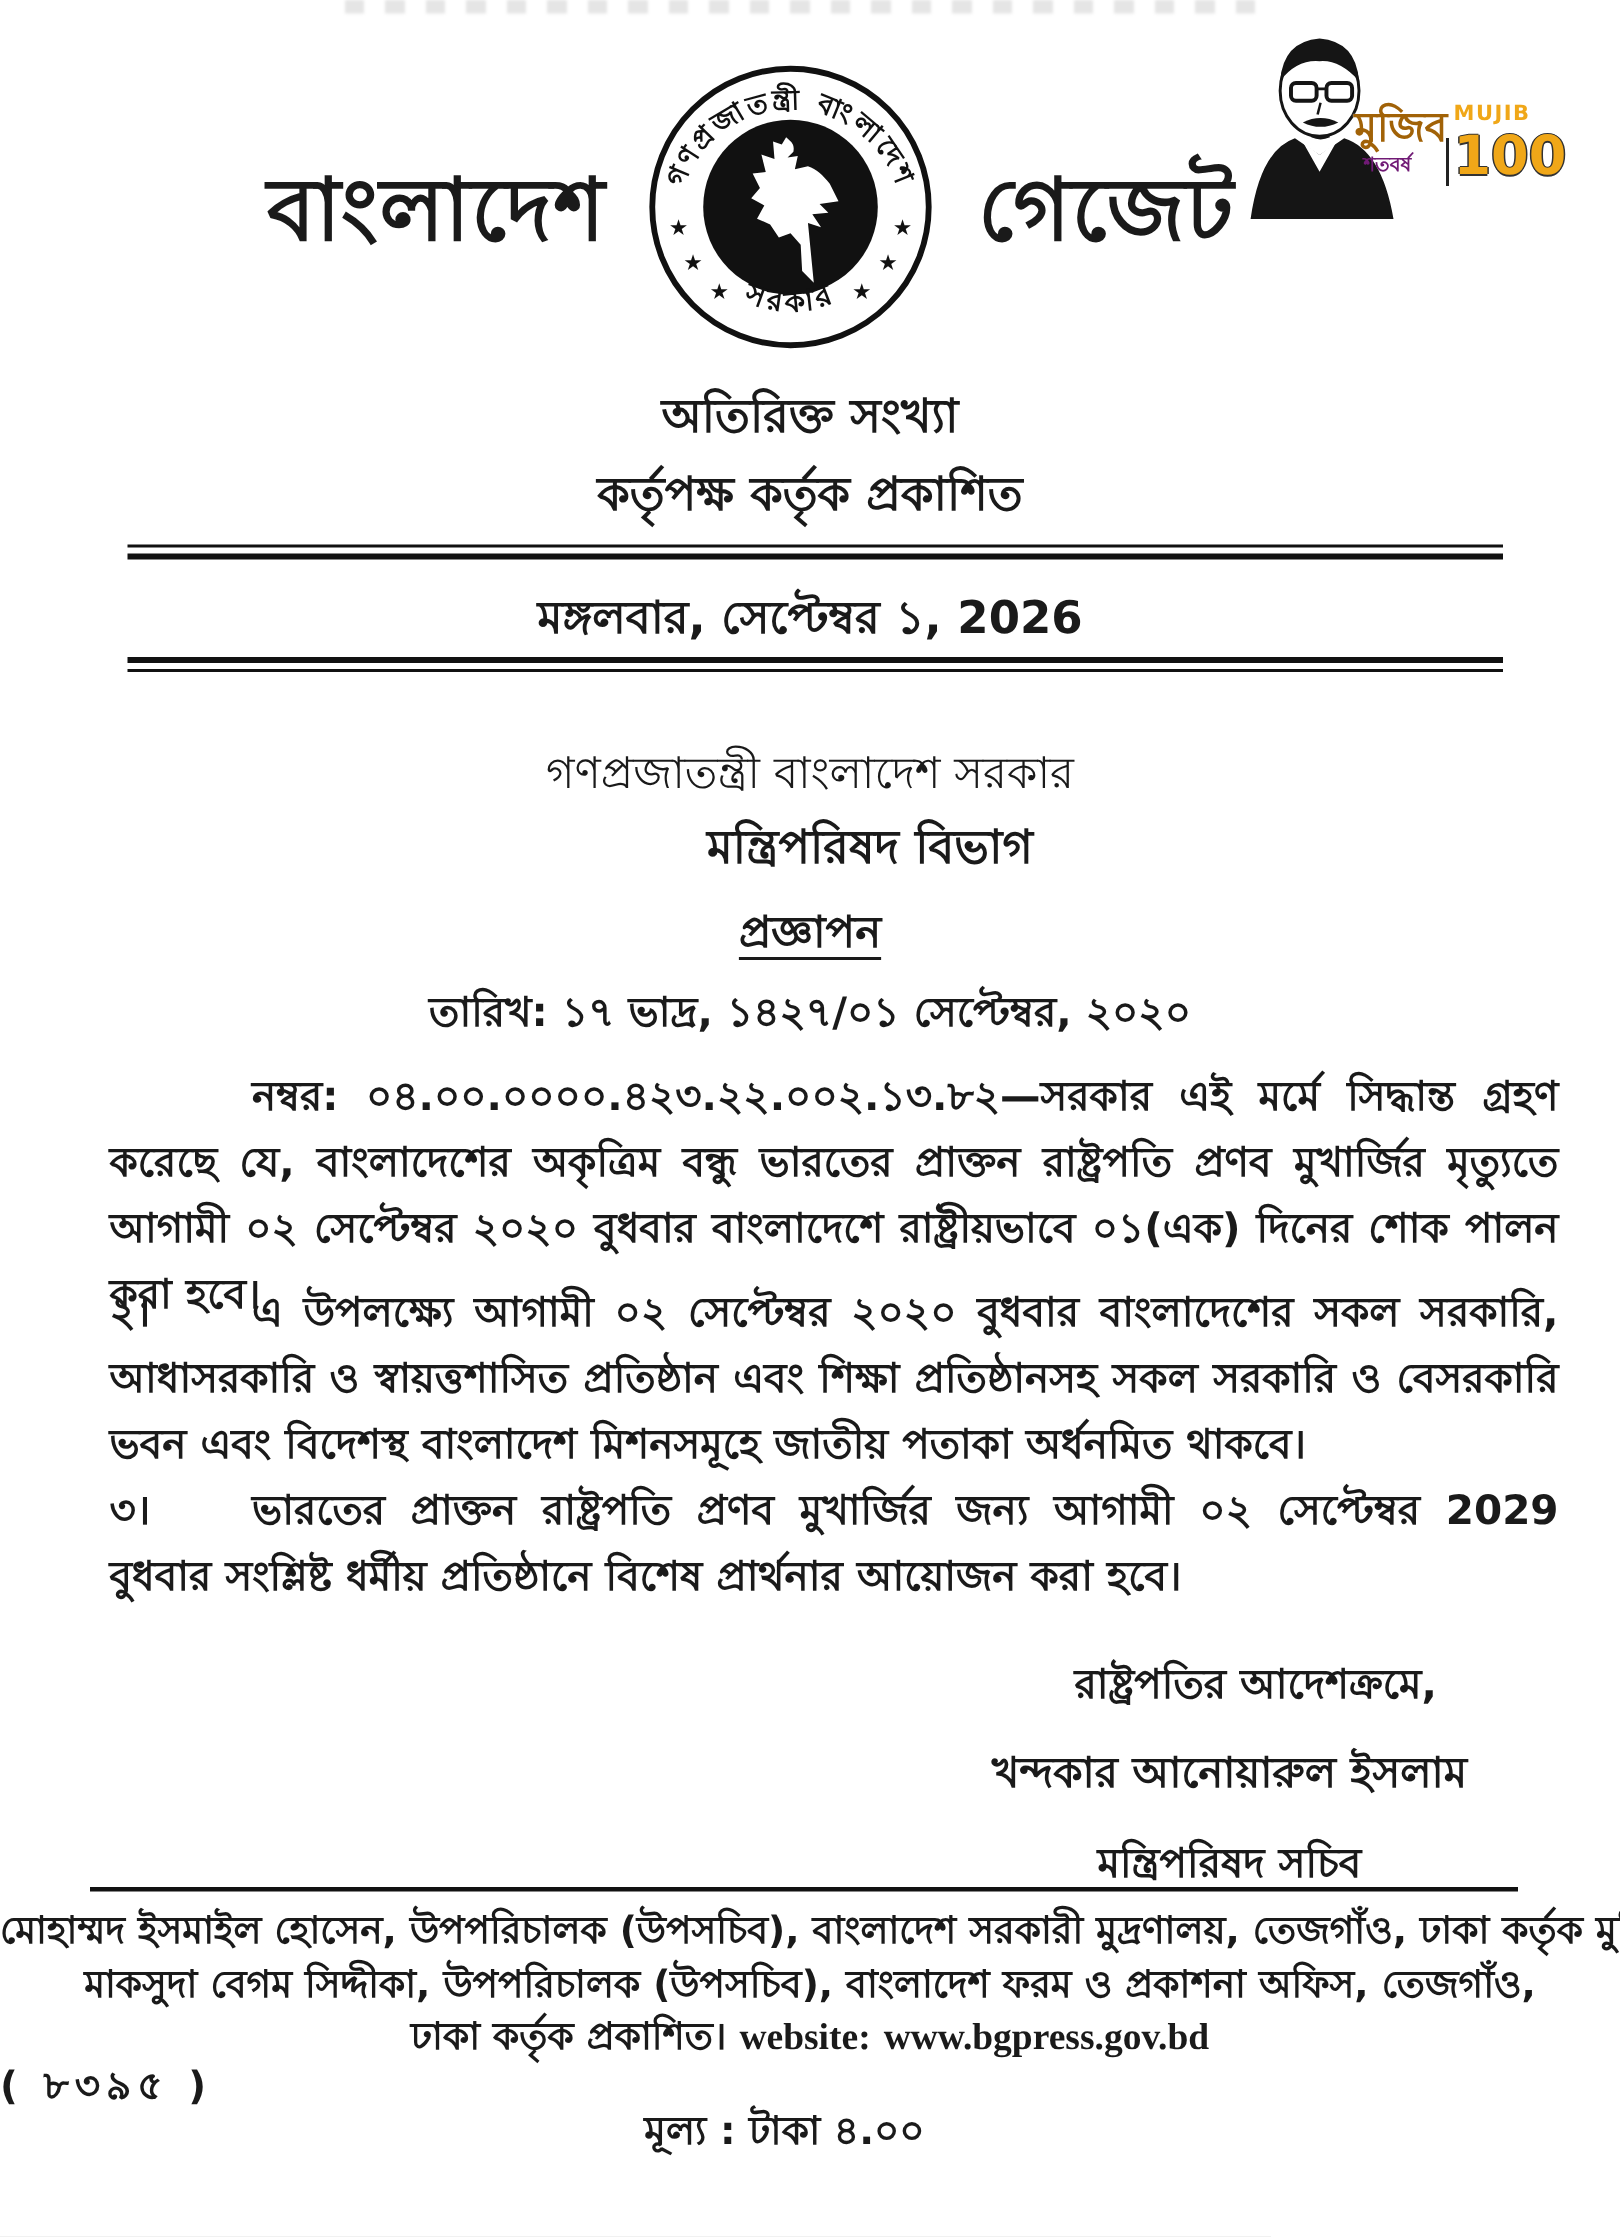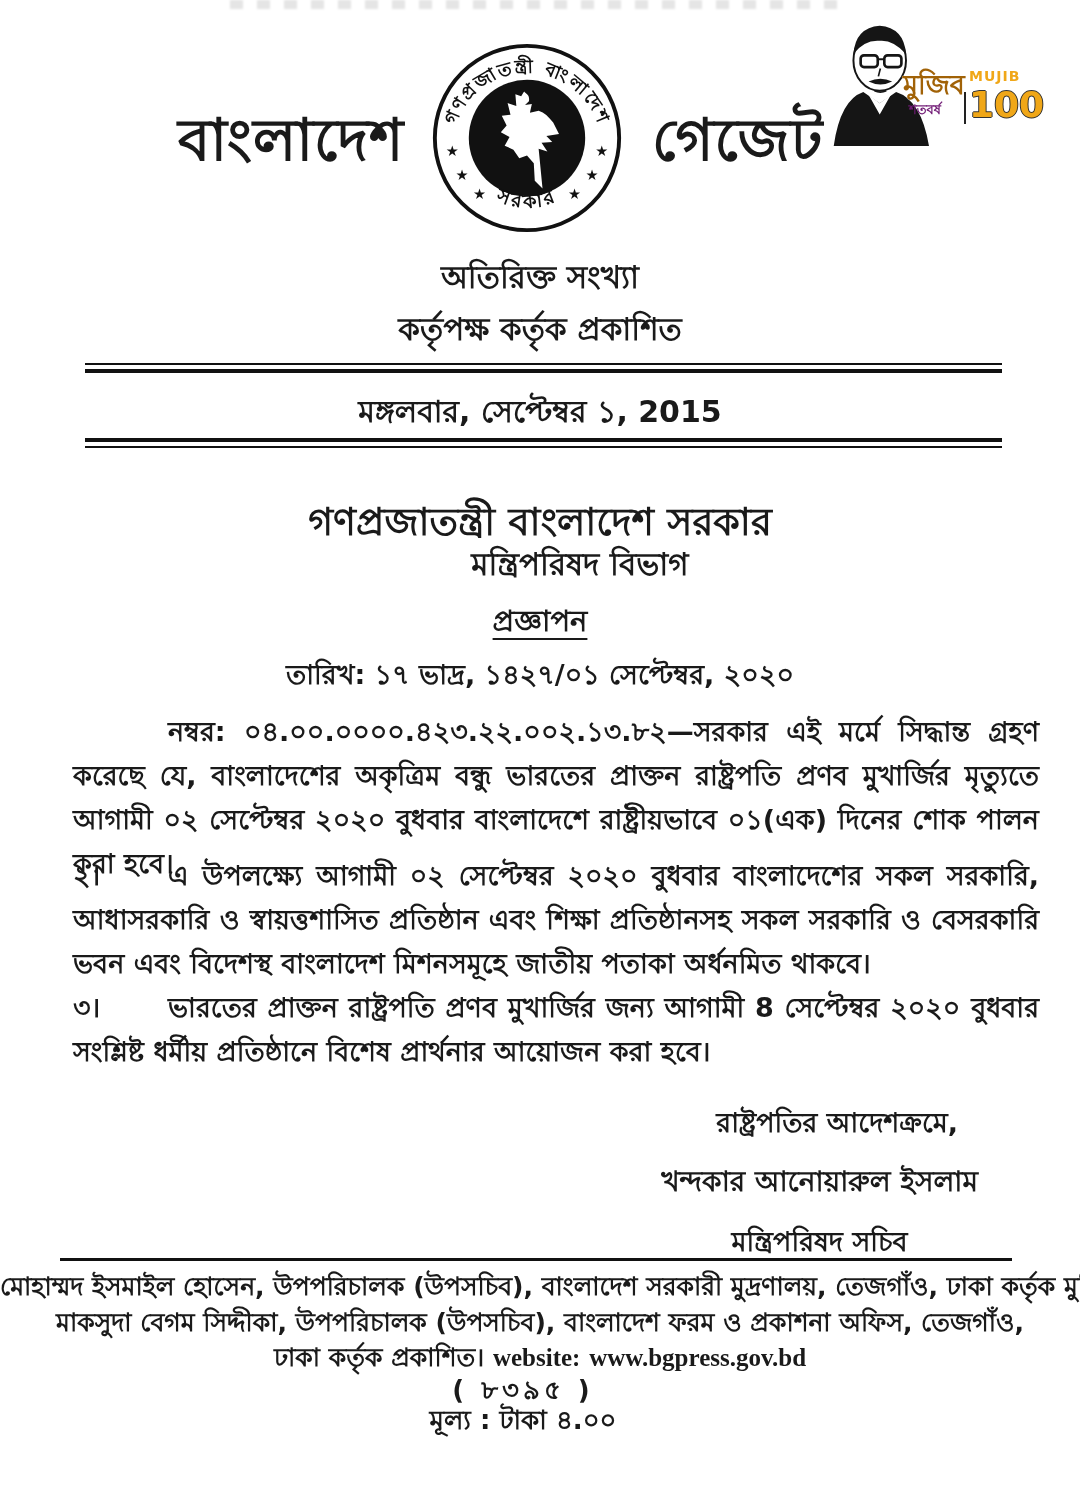--- a/index.html
+++ b/index.html
@@ -34,21 +34,21 @@
     text-shadow:-1px 0 #333,1px 0 #333,0 -1px #333,0 1px #333;}
   
   .center-line{position:absolute;left:0;width:100%;text-align:center;white-space:nowrap;}
   .extra-issue{top:253px;font-size:31px;font-weight:800;}
   .published-by{top:305px;font-size:31px;font-weight:800;}
   .rule{position:absolute;left:85px;right:78px;}
   .rule-top{top:363px;height:4px;border-top:2px solid #111;border-bottom:4px solid #111;}
   .rule-bottom{top:438px;height:4px;border-top:4px solid #111;border-bottom:2px solid #111;}
   .date-banner{top:388px;font-size:30px;font-weight:800;}
   
-  .government{top:492px;font-size:38px;font-weight:700;}
+  .government{top:492px;font-size:29px;font-weight:400;}
   .division{top:540px;font-size:31px;font-weight:800;padding-left:40px;}
   .notification{top:598px;font-size:29px;font-weight:800;text-decoration:underline;text-underline-offset:7px;}
   .date-line{top:654px;font-size:27px;font-weight:700;}
   .para{position:absolute;left:57px;width:966px;margin:16px;font-size:27px;font-weight:600;
         line-height:44px;text-align:justify;}
   .para-1{top:694px;text-indent:95px;}
   .para-2{top:838px;}
   .para-3{top:970px;}
   .pnum{display:inline-block;width:95px;font-weight:600;}
   
@@ -56,21 +56,21 @@
   .sig-block{position:absolute;top:1160px;right:102px;text-align:center;}
   .sig-name{font-size:28px;font-weight:800;white-space:nowrap;}
   .sig-title{font-size:27px;font-weight:700;margin-top:14px;}
   
   .foot-rule{position:absolute;top:1258px;left:60px;right:68px;border-top:3px solid #111;}
   .foot-line{position:absolute;left:0;width:100%;margin:0;text-align:center;font-size:25px;font-weight:700;white-space:nowrap;}
   .fl1{top:1267px;}
   .fl2{top:1303px;}
   .fl3{top:1338px;}
   .latin{font-family:"Liberation Serif","DejaVu Serif",serif;font-weight:700;}
-  .serial{position:absolute;top:1370px;left:0;right:34px;text-align:center;font-size:26px;font-weight:800;letter-spacing:4px;}
+  .serial{position:absolute;top:1370px;left:0;right:34px;text-align:left;font-size:26px;font-weight:800;letter-spacing:4px;}
   .price{position:absolute;top:1400px;left:0;right:34px;text-align:center;font-size:26px;font-weight:700;}
 </style>
 </head>
 <body>
 
 <div class="page">
 
   <div class="top-crop"></div>
 
   <div class="mast-title left">বাংলাদেশ</div>
@@ -116,33 +116,33 @@
     <span class="en-word">MUJIB</span>
     <span class="centenary">শতবর্ষ</span>
     <span class="divider"></span>
     <span class="hundred">100</span>
   </div>
 
   <div class="center-line extra-issue">অতিরিক্ত সংখ্যা</div>
   <div class="center-line published-by">কর্তৃপক্ষ কর্তৃক প্রকাশিত</div>
 
   <div class="rule rule-top"></div>
-  <div class="center-line date-banner">মঙ্গলবার, সেপ্টেম্বর ১, 2015</div>
+  <div class="center-line date-banner">মঙ্গলবার, সেপ্টেম্বর ১, 2026</div>
   <div class="rule rule-bottom"></div>
 
   <div class="center-line government">গণপ্রজাতন্ত্রী বাংলাদেশ সরকার</div>
   <div class="center-line division">মন্ত্রিপরিষদ বিভাগ</div>
   <div class="center-line notification">প্রজ্ঞাপন</div>
   <div class="center-line date-line">তারিখ:  ১৭ ভাদ্র, ১৪২৭/০১ সেপ্টেম্বর, ২০২০</div>
 
   <p class="para para-1">নম্বর: ০৪.০০.০০০০.৪২৩.২২.০০২.১৩.৮২—সরকার এই মর্মে সিদ্ধান্ত গ্রহণ করেছে যে, বাংলাদেশের অকৃত্রিম বন্ধু ভারতের প্রাক্তন রাষ্ট্রপতি প্রণব মুখার্জির মৃত্যুতে আগামী ০২ সেপ্টেম্বর ২০২০ বুধবার বাংলাদেশে রাষ্ট্রীয়ভাবে ০১(এক) দিনের শোক পালন করা হবে।</p>
 
   <p class="para para-2"><span class="pnum">২।</span><span>এ উপলক্ষ্যে আগামী ০২ সেপ্টেম্বর ২০২০ বুধবার বাংলাদেশের সকল সরকারি, আধাসরকারি ও স্বায়ত্তশাসিত প্রতিষ্ঠান এবং শিক্ষা প্রতিষ্ঠানসহ সকল সরকারি ও বেসরকারি ভবন এবং বিদেশস্থ বাংলাদেশ মিশনসমূহে জাতীয় পতাকা অর্ধনমিত থাকবে।</span></p>
 
-  <p class="para para-3"><span class="pnum">৩।</span><span>ভারতের প্রাক্তন রাষ্ট্রপতি প্রণব মুখার্জির জন্য আগামী 8 সেপ্টেম্বর ২০২০ বুধবার সংশ্লিষ্ট ধর্মীয় প্রতিষ্ঠানে বিশেষ প্রার্থনার আয়োজন করা হবে।</span></p>
+  <p class="para para-3"><span class="pnum">৩।</span><span>ভারতের প্রাক্তন রাষ্ট্রপতি প্রণব মুখার্জির জন্য আগামী ০২ সেপ্টেম্বর 2029 বুধবার সংশ্লিষ্ট ধর্মীয় প্রতিষ্ঠানে বিশেষ প্রার্থনার আয়োজন করা হবে।</span></p>
 
   <div class="by-order">রাষ্ট্রপতির আদেশক্রমে,</div>
   <div class="sig-block">
     <div class="sig-name">খন্দকার আনোয়ারুল ইসলাম</div>
     <div class="sig-title">মন্ত্রিপরিষদ সচিব</div>
   </div>
 
   <div class="foot-rule"></div>
   <p class="foot-line fl1">মোহাম্মদ ইসমাইল হোসেন, উপপরিচালক (উপসচিব), বাংলাদেশ সরকারী মুদ্রণালয়, তেজগাঁও, ঢাকা কর্তৃক মুদ্রিত।</p>
   <p class="foot-line fl2">মাকসুদা বেগম সিদ্দীকা, উপপরিচালক (উপসচিব), বাংলাদেশ ফরম ও প্রকাশনা অফিস, তেজগাঁও,</p>

